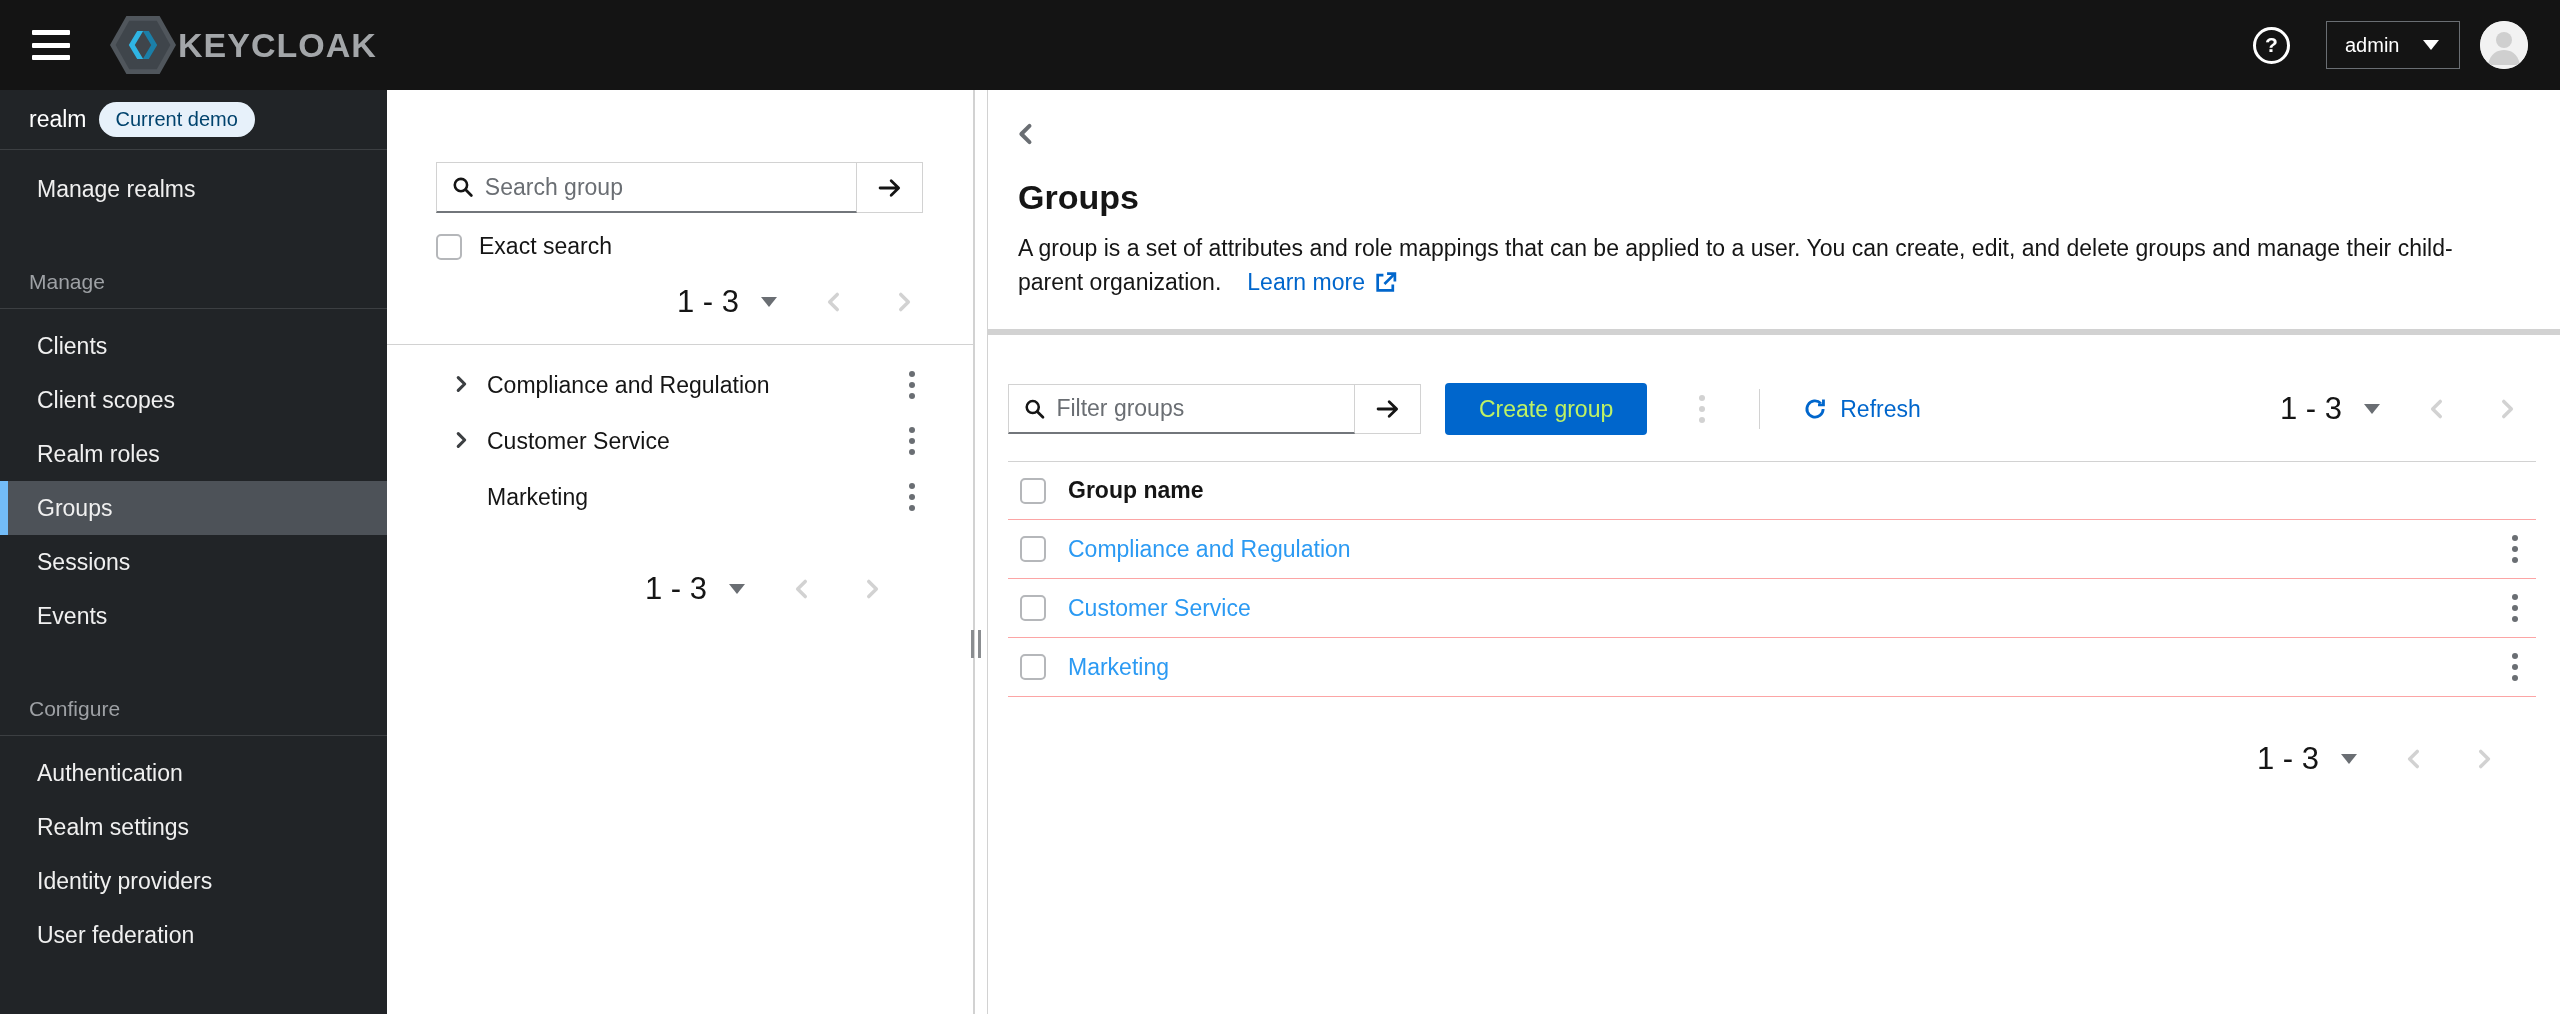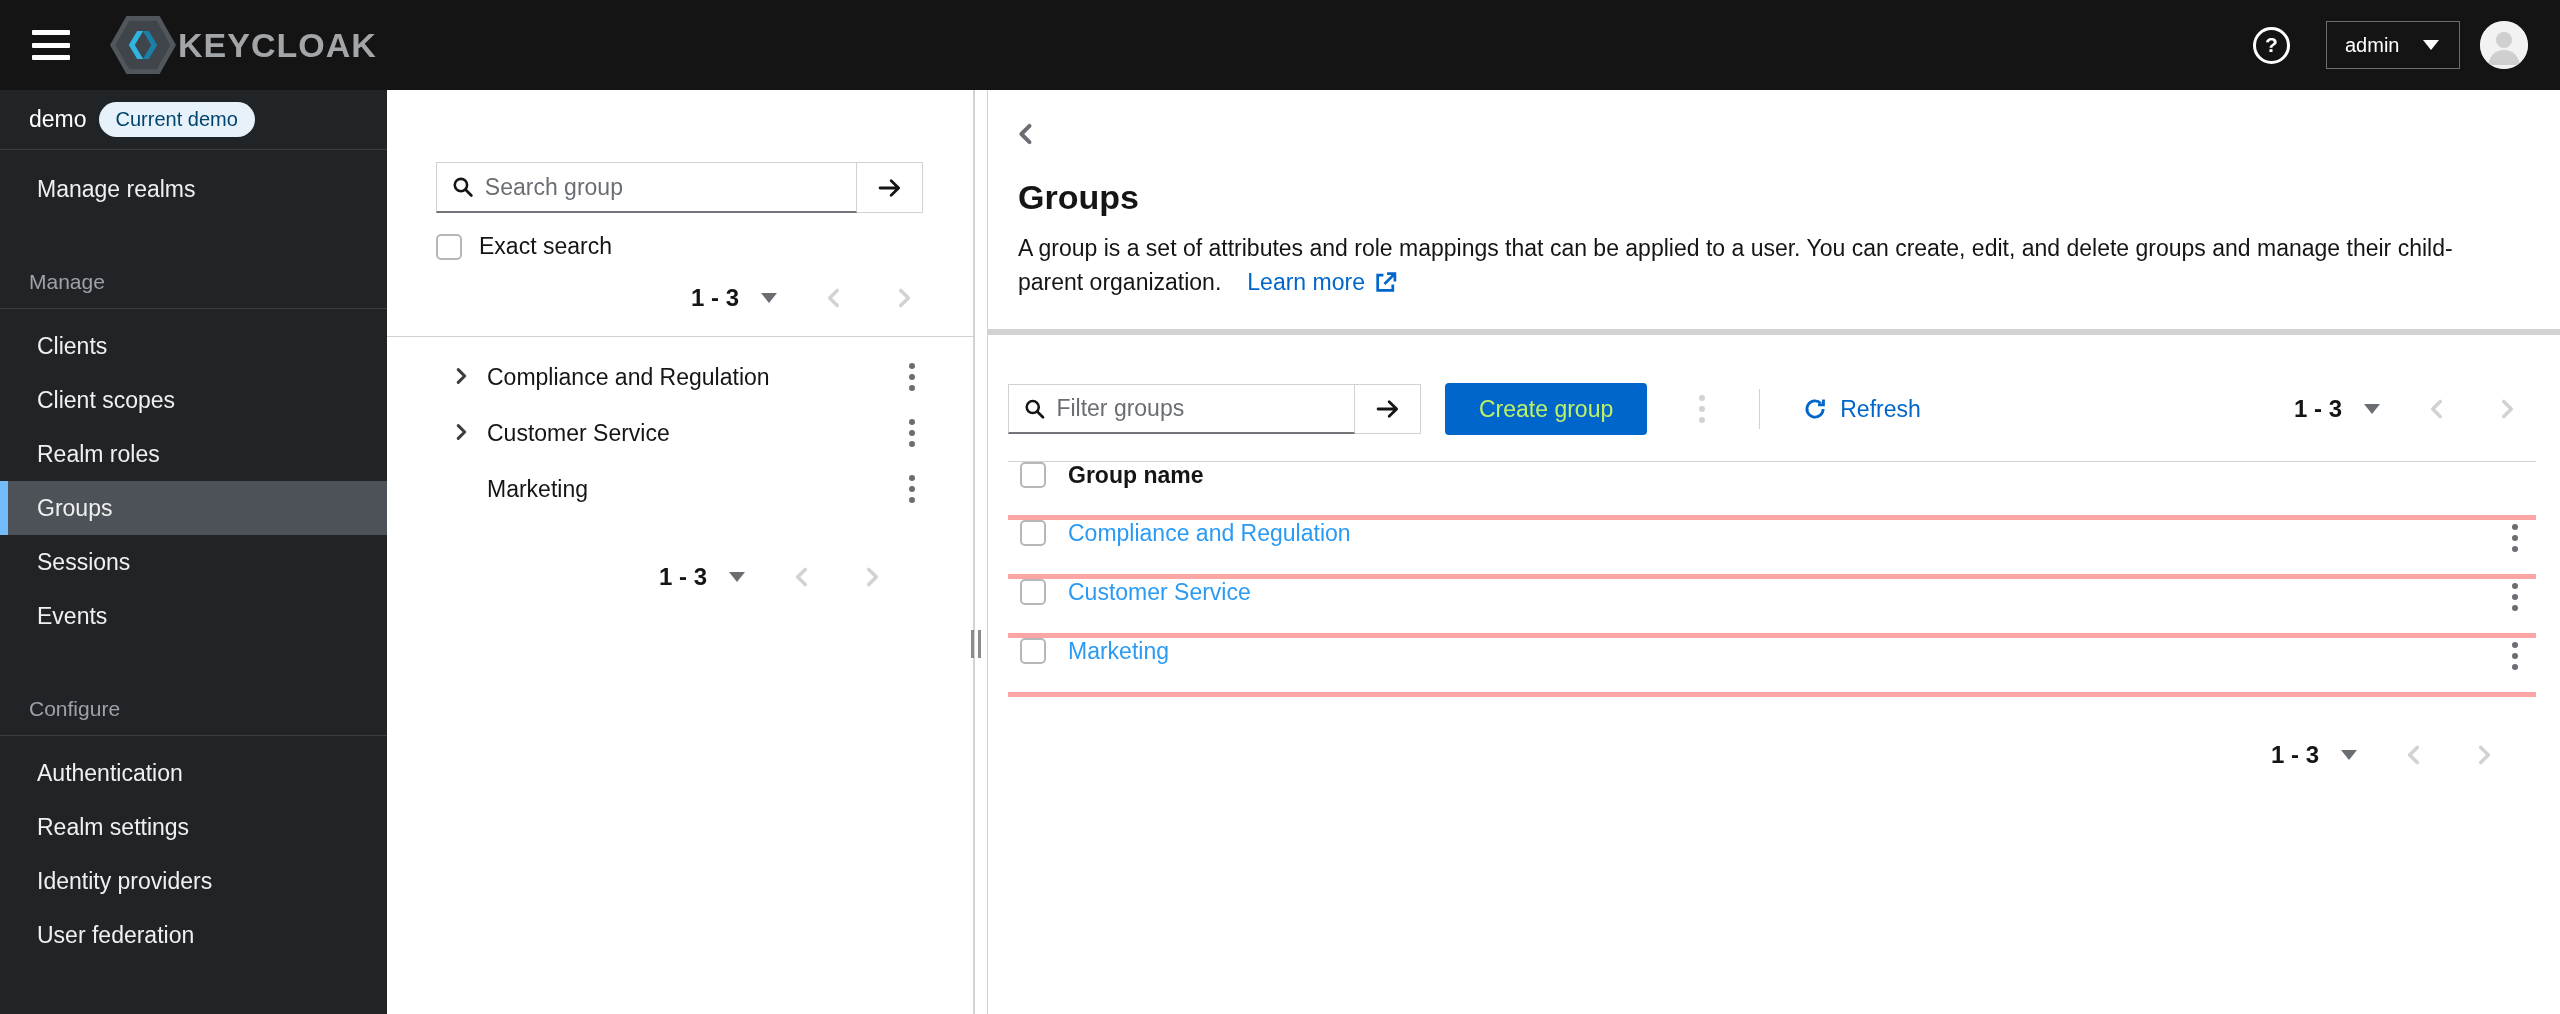--- a/index.html
+++ b/index.html
@@ -49,21 +49,21 @@
     border:1px solid #d2d2d2; border-bottom:2px solid #72767b; background:#fff; }
   .searchbox input { border:none; outline:none; font-size:23px; width:100%; font-family:inherit; color:#151515; }
   .searchbox input::placeholder { color:#6a6e73; }
   .searchbox .gobtn { width:66px; border:1px solid #d2d2d2; border-left:none; background:#fff;
     display:flex; align-items:center; justify-content:center; cursor:pointer; }
   .check-row { margin-top:20px; display:flex; align-items:center; gap:17px; }
   .checkbox { width:26px; height:26px; border:2px solid #b5b7ba; border-radius:5px; background:#fff;
     display:inline-block; flex:none; cursor:pointer; }
   .check-label { font-size:23px; }
   .pagination { display:flex; align-items:center; justify-content:flex-end; }
-  .pagination .range { font-size:24px; font-weight:700; }
+  .pagination .range { font-size:31px; font-weight:400; }
   .pagination .pg-caret { width:0; height:0; border-left:8px solid transparent; border-right:8px solid transparent;
     border-top:10px solid #6a6e73; margin-left:22px; cursor:pointer; }
   .pgbtn { width:26px; height:26px; background:none; border:none; color:#d2d2d2; margin-left:44px;
     cursor:default; padding:0; }
   .pgbtn svg { display:block; }
   .tree-pagination-top { margin-top:24px; padding-right:6px; }
   .tree-hr { border:none; border-top:1px solid #d2d2d2; margin:24px -50px 0 -49px; }
   .tree-rows { margin-top:12px; }
   .tree-row { height:56px; display:flex; align-items:center; padding-left:12px; }
   .tree-toggle { width:26px; height:26px; background:none; border:none; color:#3c3f42; cursor:pointer; padding:0; }
@@ -96,21 +96,21 @@
   .toolbar .searchbox { width:413px; height:50px; }
   .primary-btn { margin-left:24px; height:52px; padding:9px 34px; background:#0066cc; color:#bef264;
     border:none; border-radius:4px; font-size:23px; font-family:inherit; cursor:pointer; }
   .toolbar .kebab { margin-left:44px; }
   .v-divider { width:1px; height:40px; background:#d2d2d2; margin-left:46px; }
   .refresh-btn { margin-left:42px; display:flex; align-items:center; gap:12px; background:none; border:none;
     color:#0066cc; font-size:23px; font-family:inherit; cursor:pointer; }
   .toolbar .pagination { margin-left:auto; }
 
   .groups-table { margin:26px 24px 0 20px; }
-  .t-row { height:59px; display:flex; align-items:flex-start; border-bottom:5px solid #fca5a5; padding-left:12px; }
+  .t-row { height:59px; display:flex; align-items:center; border-bottom:1px solid #fca5a5; padding-left:12px; }
   .t-row.head { border-top:1px solid #d2d2d2; }
   .t-row .checkbox { border-color:#b5b7ba; }
   .t-head-label { margin-left:22px; font-size:23px; font-weight:700; }
   .row-link { margin-left:22px; font-size:23px; color:#2b9af3; text-decoration:none; cursor:pointer; }
   .t-row .kebab { margin-right:10px; }
   .bottom-pagination { margin-top:44px; margin-right:63px; }
 </style>
 </head>
 <body>
 
@@ -142,21 +142,21 @@
         <circle cx="24" cy="24" r="24" fill="#f2f2f2"></circle>
         <circle cx="24" cy="19" r="8" fill="#cfcfcf"></circle>
         <path d="M8 44 C10 32 18 29 24 29 C30 29 38 32 40 44 Z" fill="#cfcfcf"></path>
       </svg>
     </button>
   </div>
 </header>
 
 <aside class="sidebar">
   <div class="realm-row">
-    <span class="realm-name">demo</span>
+    <span class="realm-name">realm</span>
     <span class="realm-badge">Current demo</span>
   </div>
   <nav>
     <div class="nav-item first">Manage realms</div>
 
     <div class="section-label">Manage</div>
     <hr class="nav-divider">
     <div class="nav-group">
       <div class="nav-item">Clients</div>
       <div class="nav-item">Client scopes</div>

